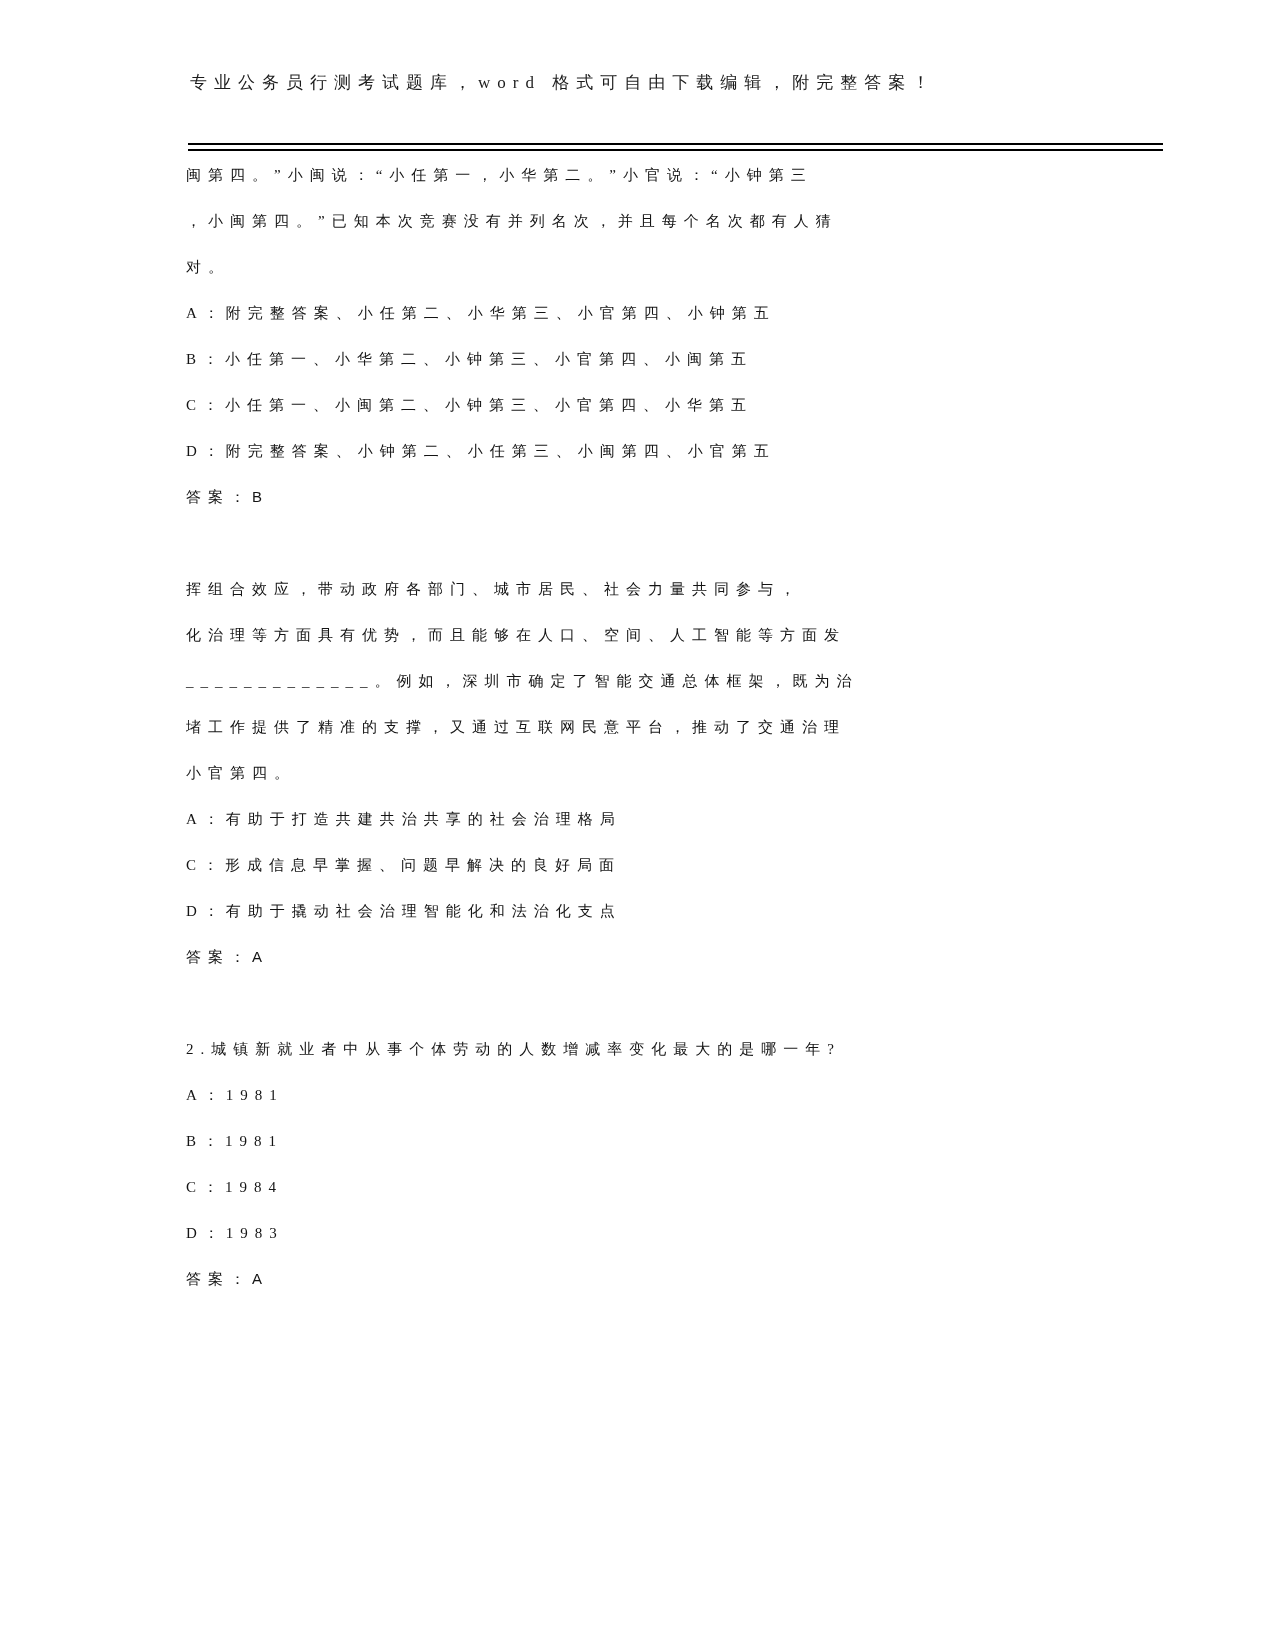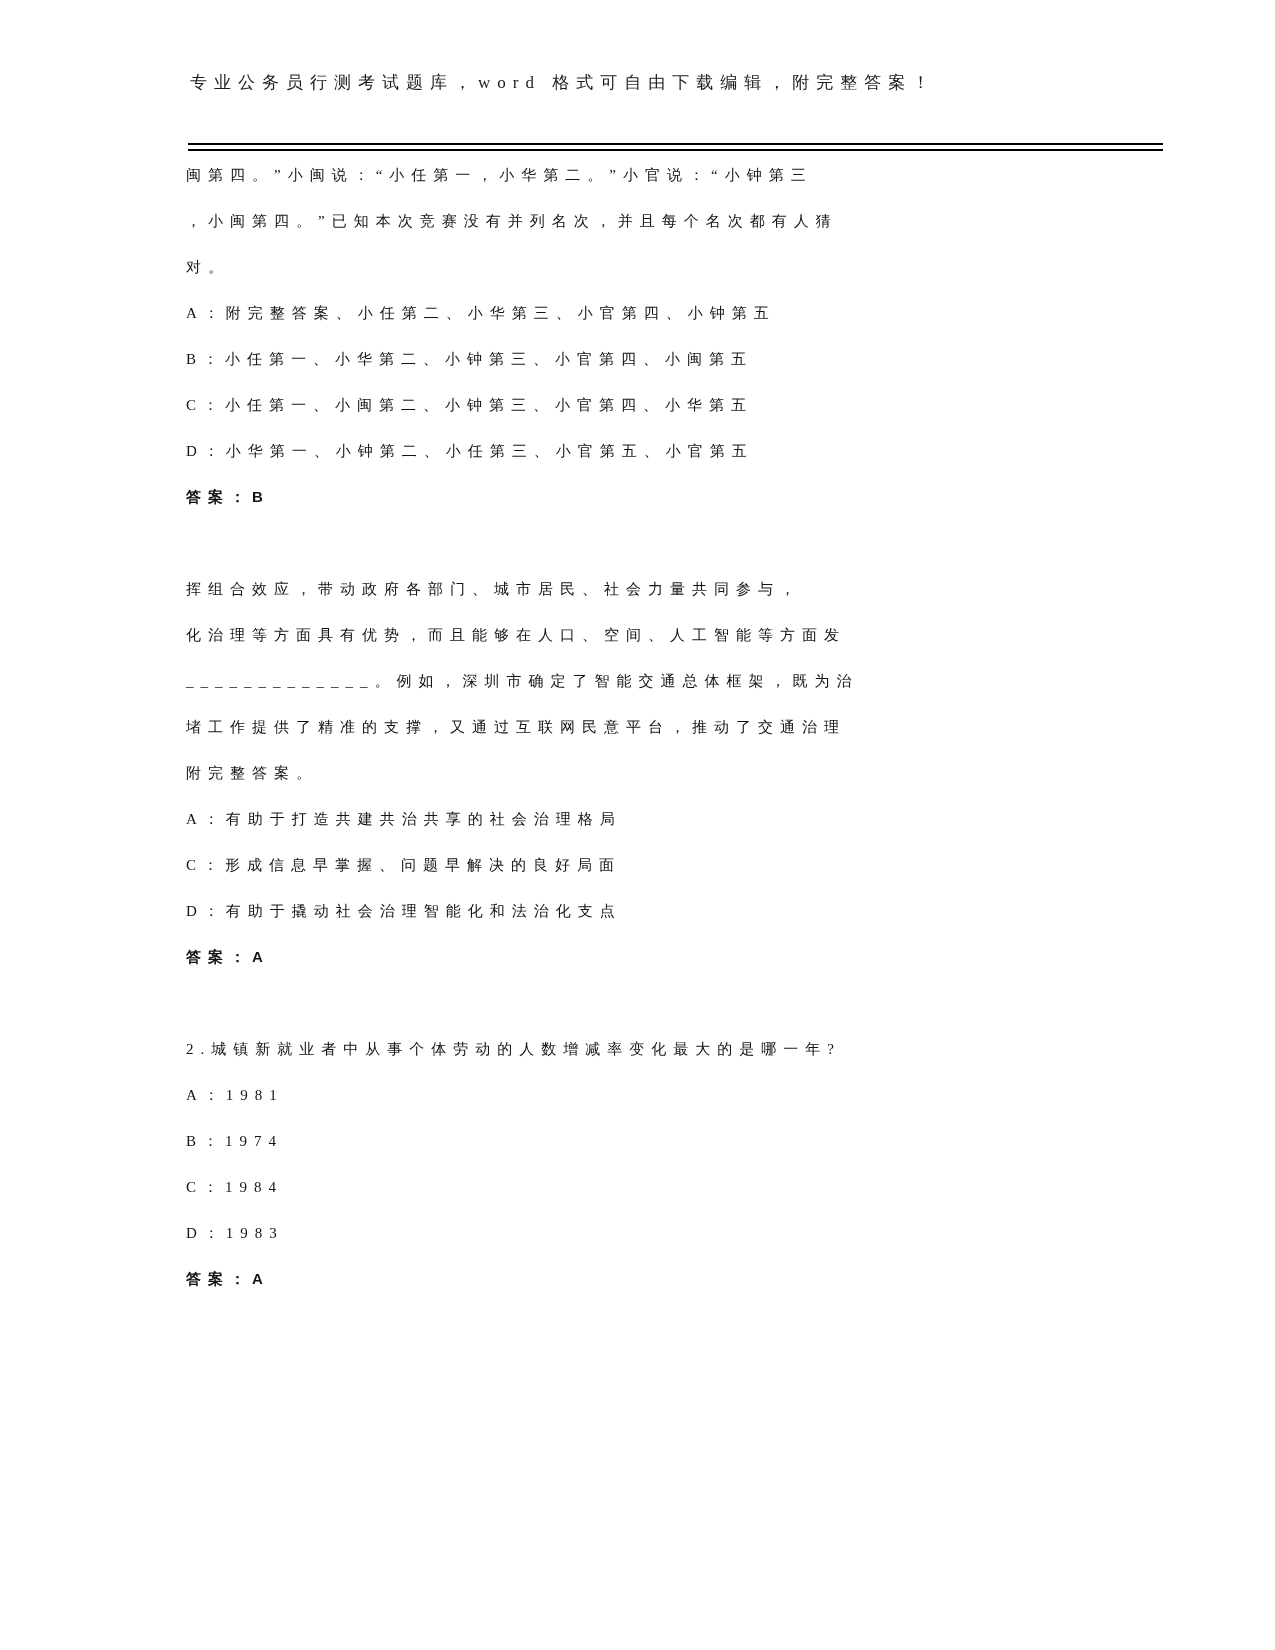--- a/index.html
+++ b/index.html
@@ -38,21 +38,21 @@
     width: 1010px;
   }
   .line {
     height: 46px;
     line-height: 46px;
     font-size: 15px;
     letter-spacing: 7px;
     white-space: nowrap;
   }
   .answer-line {
-    font-weight: 700;
+    font-weight: 400;
     font-family: "Liberation Sans", "DejaVu Sans", sans-serif;
   }
   .blank-line {
     height: 46px;
   }
 </style>
 </head>
 <body>
 
 <div class="page">
@@ -63,43 +63,43 @@
 
   <div class="content">
 
     <div>
       <div class="line">闽第四。”小闽说：“小任第一，小华第二。”小官说：“小钟第三</div>
       <div class="line">，小闽第四。”已知本次竞赛没有并列名次，并且每个名次都有人猜</div>
       <div class="line">对。</div>
       <div class="line">A：附完整答案、小任第二、小华第三、小官第四、小钟第五</div>
       <div class="line">B：小任第一、小华第二、小钟第三、小官第四、小闽第五</div>
       <div class="line">C：小任第一、小闽第二、小钟第三、小官第四、小华第五</div>
-      <div class="line">D：小华第一、小钟第二、小任第三、小官第五、小官第五</div>
+      <div class="line">D：附完整答案、小钟第二、小任第三、小闽第四、小官第五</div>
       <div class="line answer-line">答案：B</div>
     </div>
 
     <div class="blank-line"></div>
 
     <div>
       <div class="line">挥组合效应，带动政府各部门、城市居民、社会力量共同参与，</div>
       <div class="line">化治理等方面具有优势，而且能够在人口、空间、人工智能等方面发</div>
       <div class="line">_____________。例如，深圳市确定了智能交通总体框架，既为治</div>
       <div class="line">堵工作提供了精准的支撑，又通过互联网民意平台，推动了交通治理</div>
-      <div class="line">附完整答案。</div>
+      <div class="line">小官第四。</div>
       <div class="line">A：有助于打造共建共治共享的社会治理格局</div>
       <div class="line">C：形成信息早掌握、问题早解决的良好局面</div>
       <div class="line">D：有助于撬动社会治理智能化和法治化支点</div>
       <div class="line answer-line">答案：A</div>
     </div>
 
     <div class="blank-line"></div>
 
     <div>
       <div class="line">2.城镇新就业者中从事个体劳动的人数增减率变化最大的是哪一年?</div>
       <div class="line">A：1981</div>
-      <div class="line">B：1974</div>
+      <div class="line">B：1981</div>
       <div class="line">C：1984</div>
       <div class="line">D：1983</div>
       <div class="line answer-line">答案：A</div>
     </div>
 
   </div>
 </div>
 
 </body></html>

